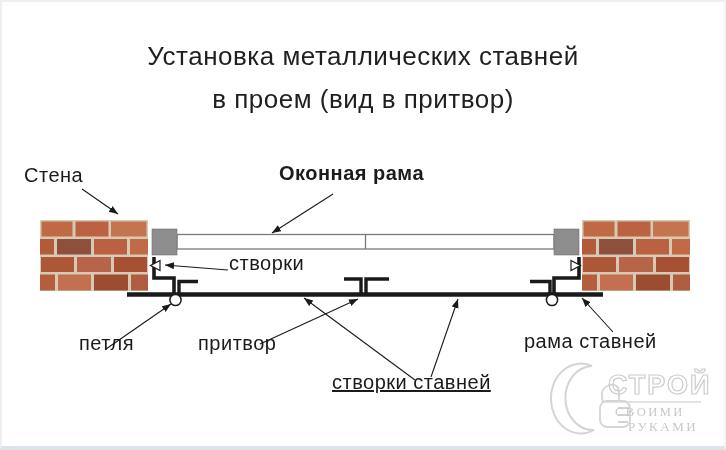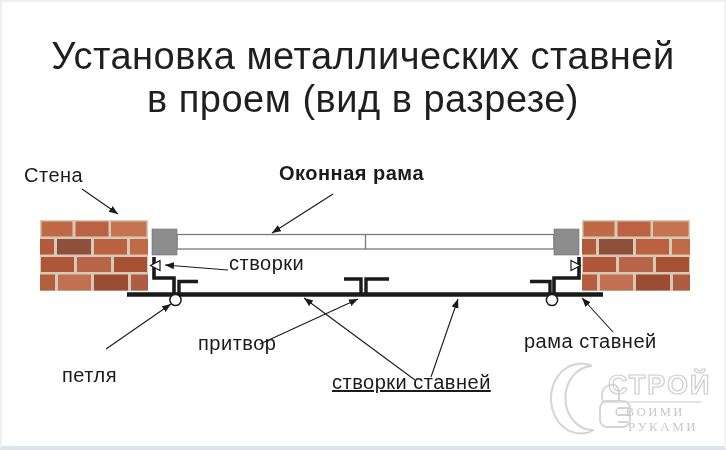--- a/index.html
+++ b/index.html
@@ -12,49 +12,49 @@
     border-top:2px solid #efefef;
     border-left:2px solid #efefef;
     border-right:2px solid #f3f3f3;
     box-sizing:border-box;
     border-bottom:4px solid #dde3ea;
   }
   .title{
     position:absolute;top:33px;left:0;width:100%;
     text-align:center;
     color:#1f1f1f;
-    font-size:38px;line-height:43px;
+    font-size:26px;line-height:43px;
     letter-spacing:0.5px;
     white-space:nowrap;
   }
   .lbl{
     position:absolute;
     color:#1b1b1b;
     font-size:20px;line-height:26px;
     letter-spacing:0.5px;
     white-space:nowrap;
   }
   #lbl-wall{left:22px;top:160px;}
   #lbl-window-frame{left:277px;top:158px;font-weight:bold;}
   #lbl-fastener{left:227px;top:248px;}
-  #lbl-hinge{left:60px;top:328px;margin-top:32px;}
+  #lbl-hinge{left:77px;top:328px;}
   #lbl-rebate{left:196px;top:328px;}
   #lbl-shutter-leaves{left:330px;top:367px;text-decoration:underline;}
   #lbl-shutter-frame{left:522px;top:326px;}
   #gfx{position:absolute;left:0;top:0;width:726px;height:450px;}
   .wm-serif{font-family:"Liberation Serif", serif;}
 </style>
 </head>
 <body>
 
 <div id="stage">
 
   <div class="title">
     <div>Установка металлических ставней</div>
-    <div>в проем (вид в разрезе)</div>
+    <div>в проем (вид в притвор)</div>
   </div>
 
   <div class="lbl" id="lbl-wall">Стена</div>
   <div class="lbl" id="lbl-window-frame">Оконная рама</div>
   <div class="lbl" id="lbl-fastener">створки</div>
   <div class="lbl" id="lbl-hinge">петля</div>
   <div class="lbl" id="lbl-rebate">притвор</div>
   <div class="lbl" id="lbl-shutter-leaves">створки ставней</div>
   <div class="lbl" id="lbl-shutter-frame">рама ставней</div>
 

